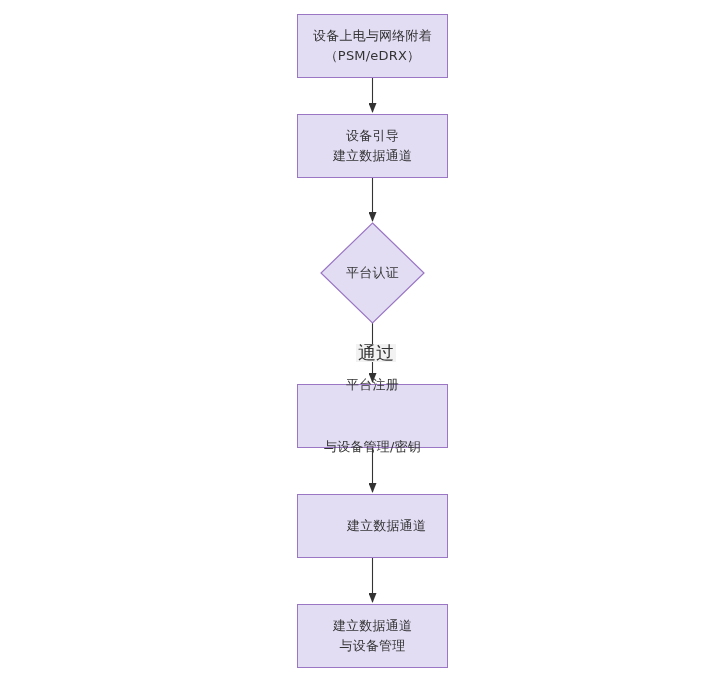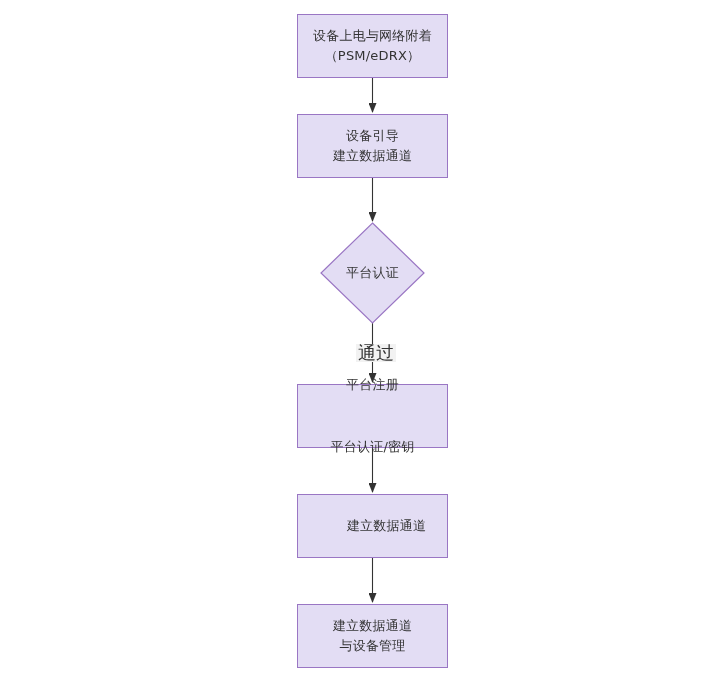--- a/index.html
+++ b/index.html
@@ -107,21 +107,21 @@
   </div>
 
   <div class="node node-decision" style="left:321px; top:223px; width:103px; height:100px;">
     <span class="node-line decision-text">平台认证</span>
   </div>
 
   <div class="edge-label" style="left:356px; top:344px;">通过</div>
 
   <div class="node node-process" style="left:297px; top:384px; width:151px; height:64px;gap:42px;">
     <span class="node-line">平台注册</span>
-    <span class="node-line">平台认证/密钥</span>
+    <span class="node-line">与设备管理/密钥</span>
   </div>
 
   <div class="node node-process" style="left:297px; top:494px; width:151px; height:64px;padding-left:28px;">
     <span class="node-line">建立数据通道</span>
   </div>
 
   <div class="node node-process" style="left:297px; top:604px; width:151px; height:64px;">
     <span class="node-line">建立数据通道</span>
     <span class="node-line">与设备管理</span>
   </div>

